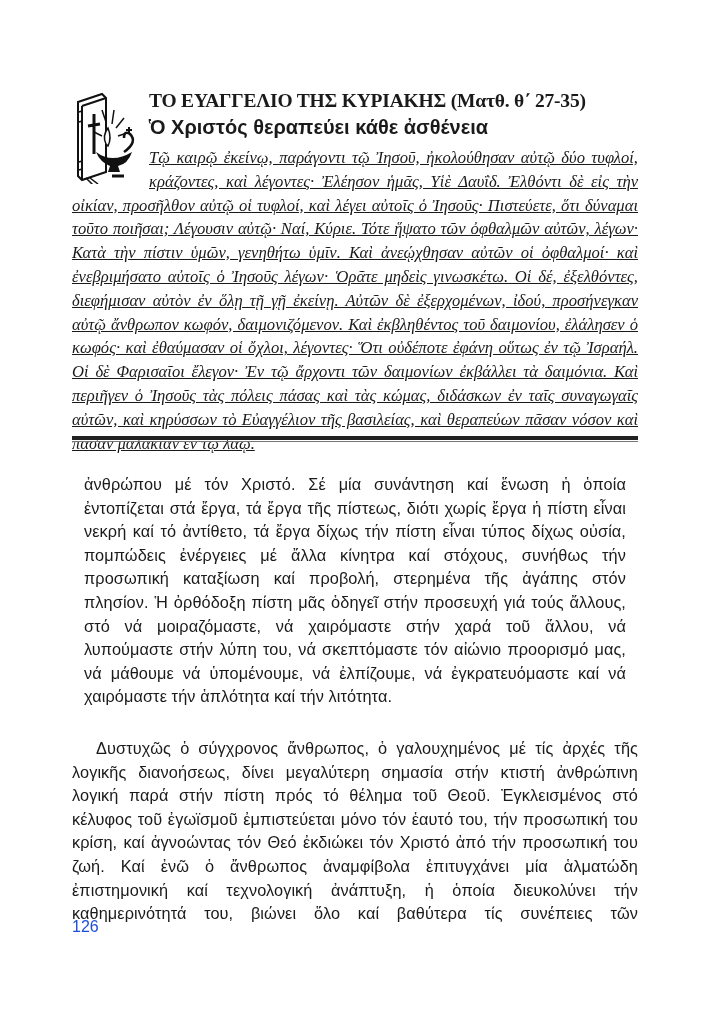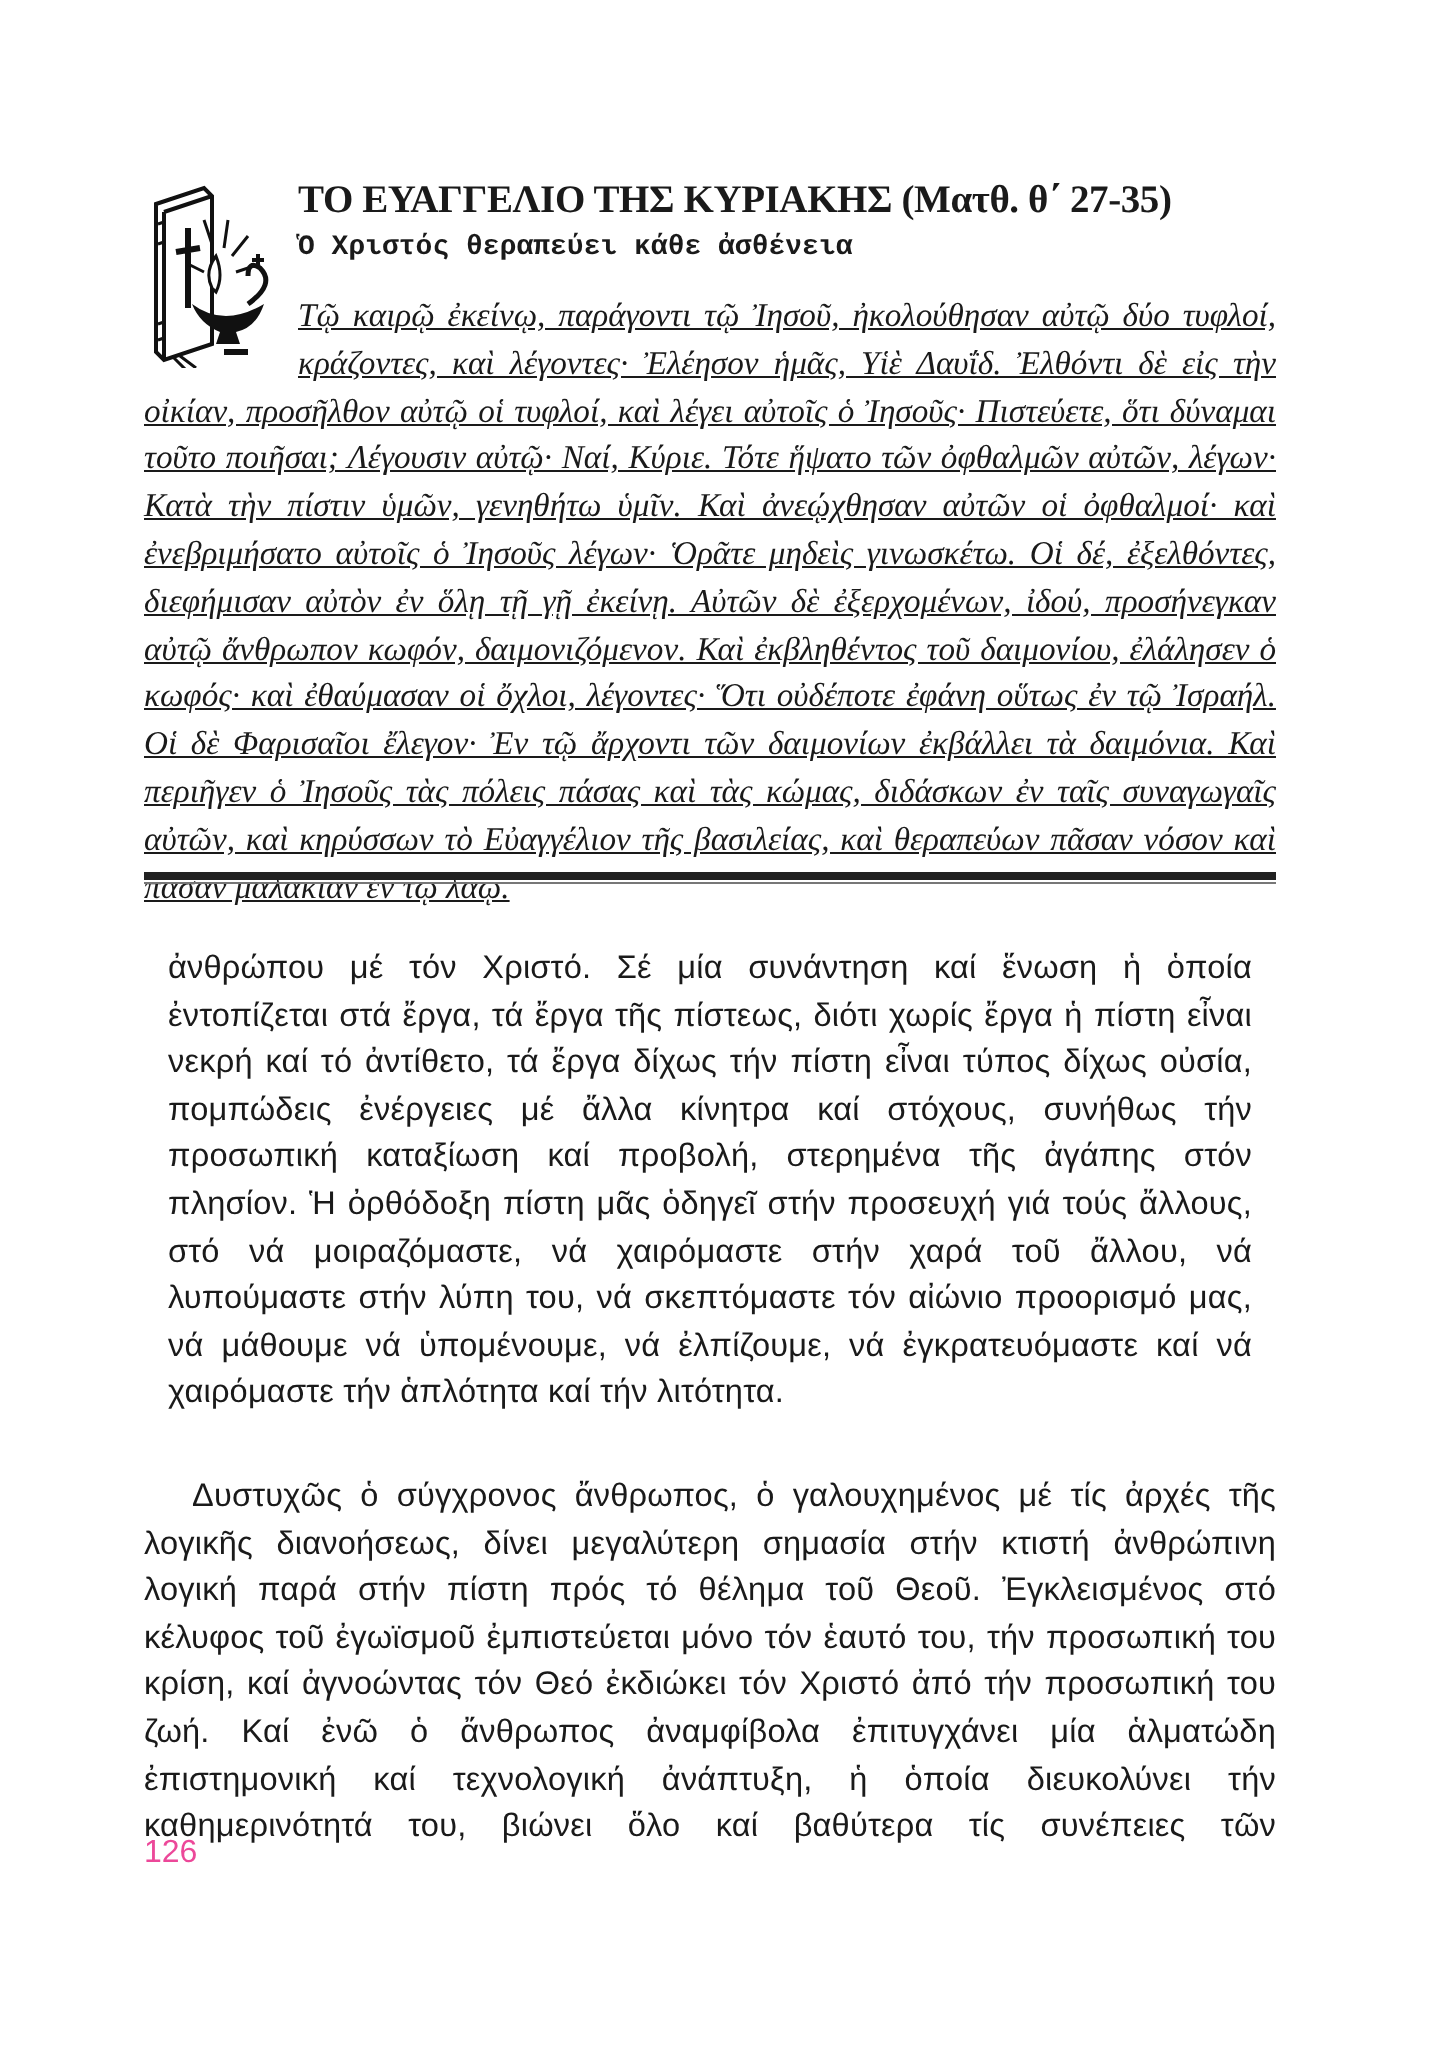--- a/index.html
+++ b/index.html
@@ -1,32 +1,32 @@
 <!DOCTYPE html>
 <html><head>
 <meta charset="utf-8">
 <style>
   html, body { margin: 0; padding: 0; background: #ffffff; }
   body { width: 716px; height: 1024px; position: relative; overflow: hidden; color: #1a1a1a; }
   .page { position: absolute; left: 0; top: 0; width: 592px; height: 1024px; }
   .gospel-box { position: absolute; left: 72px; top: 88px; width: 566px; }
   .icon-wrap { position: absolute; left: 0; top: 4px; width: 66px; height: 92px; }
   .title { position: absolute; left: 77px; top: 2px; font-family: "Liberation Serif", "DejaVu Serif", serif; font-weight: bold; font-size: 19.5px; letter-spacing: -0.2px; white-space: nowrap; }
-  .subtitle { position: absolute; left: 77px; top: 28px; font-family: Liberation Mono, monospace; font-weight: bold; font-size: 14px; white-space: nowrap; }
+  .subtitle { position: absolute; left: 77px; top: 28px; font-family: Liberation Sans, sans-serif; font-weight: bold; font-size: 20px; white-space: nowrap; }
   .gospel-text { position: absolute; left: 0; top: 58px; width: 566px; font-family: "Liberation Serif", "DejaVu Serif", serif; font-style: italic; font-size: 16.6px; line-height: 23.8px; text-align: justify; text-align-last: left; text-decoration: underline; }
   .gospel-text::before { content: ""; float: left; width: 77px; height: 46px; }
   .rule { position: absolute; left: 72px; top: 436px; width: 566px; }
   .rule .thick { height: 4px; background: #222; }
   .rule .thin { height: 1px; background: #777; margin-top: 1px; }
   .body-text { position: absolute; left: 72px; top: 461px; width: 566px; font-family: "Liberation Sans", "DejaVu Sans", sans-serif; font-size: 16.3px; line-height: 23.6px; text-align: justify; text-align-last: justify; letter-spacing: 0.1px; }
   .body-text p { margin: 12px; }
   .body-text .last { text-align-last: left; }
   .section-heading { position: absolute; left: 72px; top: 694px; font-family: "Liberation Sans", "DejaVu Sans", sans-serif; font-weight: bold; font-size: 16.3px; white-space: nowrap; }
   .body-text-2 { position: absolute; left: 72px; top: 717px; width: 566px; font-family: "Liberation Sans", "DejaVu Sans", sans-serif; font-size: 16.3px; line-height: 23.6px; text-align: justify; text-align-last: justify; letter-spacing: 0.1px; text-indent: 24px; margin-top: 20px; }
-  .page-number { position: absolute; left: 72px; top: 918px; font-family: "Liberation Sans", "DejaVu Sans", sans-serif; font-size: 16px; color: #ec4899; }
+  .page-number { position: absolute; left: 72px; top: 918px; font-family: "Liberation Sans", "DejaVu Sans", sans-serif; font-size: 16px; color: #1d4ed8; }
 </style>
 </head>
 <body>
 
 <div class="page">
 
   <div class="gospel-box">
     <div class="icon-wrap">
       <svg width="66" height="92" viewBox="0 0 66 92">
 

